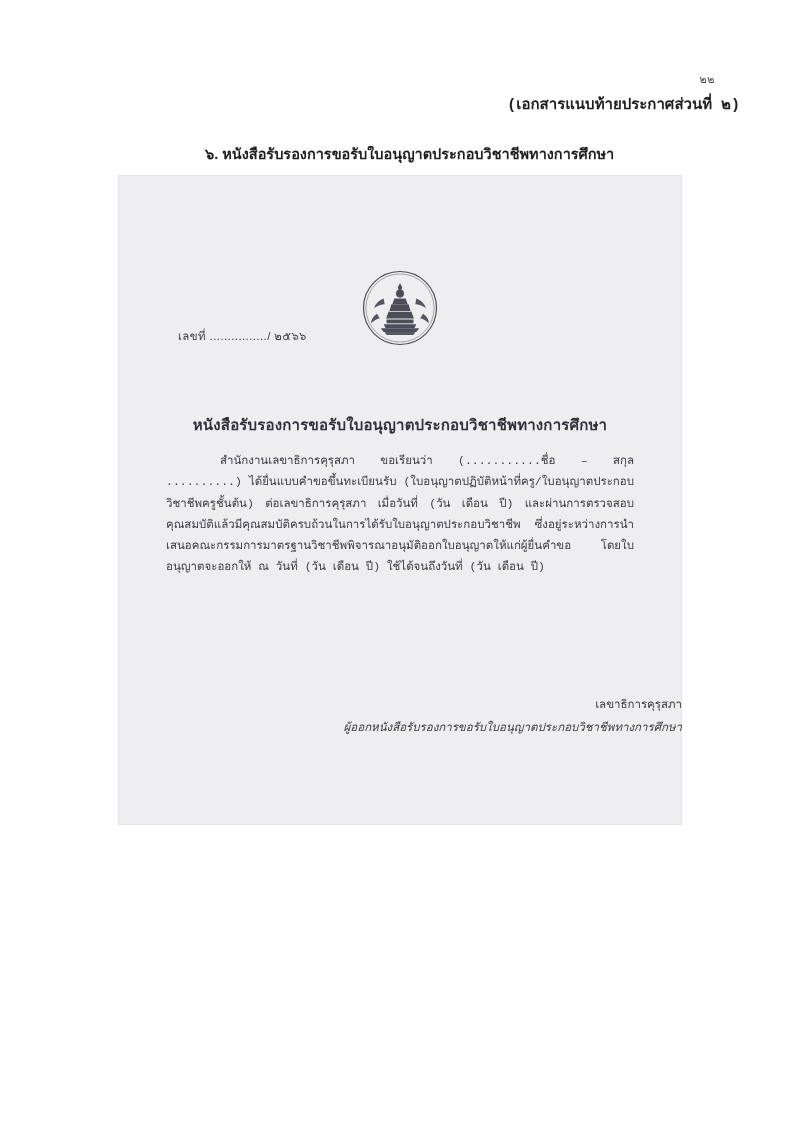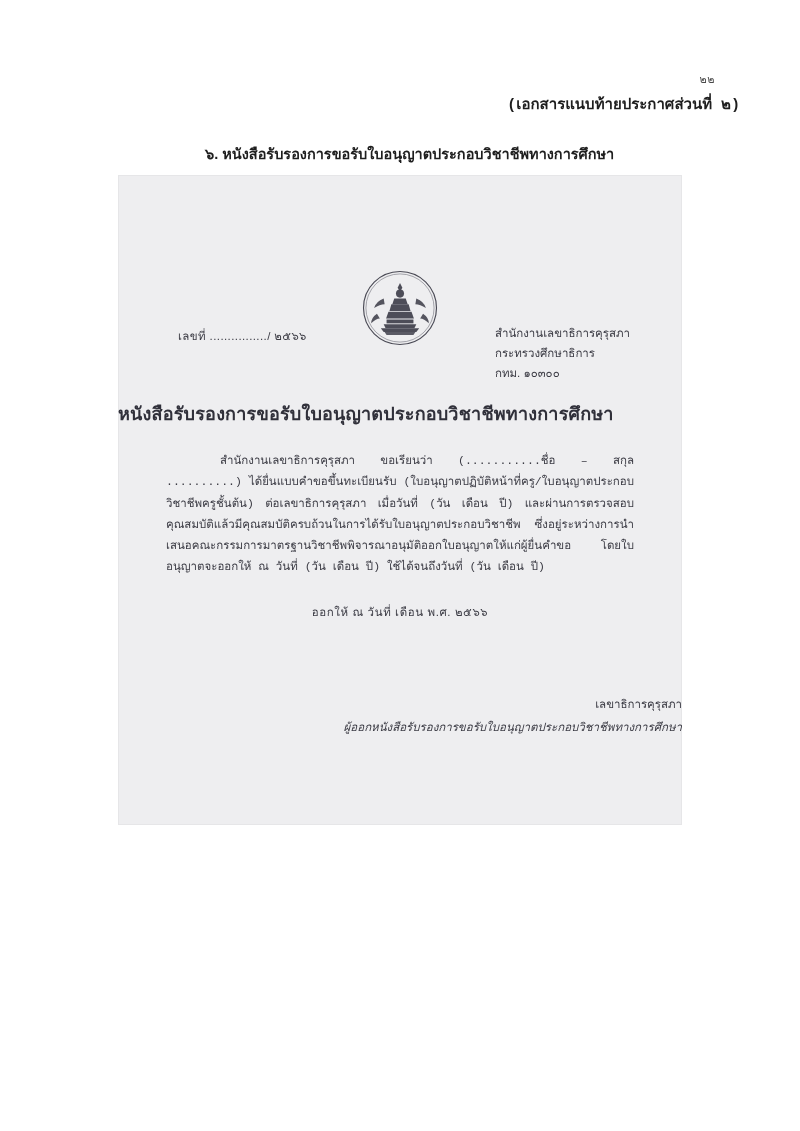--- a/index.html
+++ b/index.html
@@ -97,22 +97,23 @@
     text-align: left;
     font-size: 11.5px;
     line-height: 1.75;
     color: #3b3b44;
   }
 
   .doc-title {
     position: absolute;
     left: 0;
     right: 0;
-    top: 224px;
-    font-size: 18px;
+    top: 238px;
+    text-align: center;
+    font-size: 15px;
     font-weight: bold;
     color: #30303a;
     letter-spacing: 0.2px;
   }
 
   .body-text {
     position: absolute;
     left: 48px;
     right: 48px;
     top: 275px;
@@ -192,33 +193,27 @@
             <path d="M74 56 q6 4 6 10 q-5 -5 -9 -5 z"></path>
           </g>
 
           <path d="M30 71 h40 l-3 4 h-34 z" fill="#4d4d58"></path>
           <path d="M34 75 h32 l-2 3 h-28 z" fill="#5a5a65"></path>
         </svg>
       </div>
 
       <div class="doc-no">เลขที่ ................/ ๒๕๖๖</div>
 
-      <div class="org-block">
-        <div>สำนักงานเลขาธิการคุรุสภา</div>
-        <div>กระทรวงศึกษาธิการ</div>
-        <div>กทม. ๑๐๓๐๐</div>
-      </div>
 
       <div class="doc-title">หนังสือรับรองการขอรับใบอนุญาตประกอบวิชาชีพทางการศึกษา</div>
 
       <div class="body-text">
         <p class="first">สำนักงานเลขาธิการคุรุสภา ขอเรียนว่า (...........ชื่อ – สกุล ..........) ได้ยื่นแบบคำขอขึ้นทะเบียนรับ (ใบอนุญาตปฏิบัติหน้าที่ครู/ใบอนุญาตประกอบวิชาชีพครูชั้นต้น) ต่อเลขาธิการคุรุสภา เมื่อวันที่  (วัน เดือน ปี)   และผ่านการตรวจสอบคุณสมบัติแล้วมีคุณสมบัติครบถ้วนในการได้รับใบอนุญาตประกอบวิชาชีพ ซึ่งอยู่ระหว่างการนำเสนอคณะกรรมการมาตรฐานวิชาชีพพิจารณาอนุมัติออกใบอนุญาตให้แก่ผู้ยื่นคำขอ โดยใบอนุญาตจะออกให้ ณ วันที่ (วัน เดือน ปี) ใช้ได้จนถึงวันที่  (วัน เดือน ปี)</p>
       </div>
 
-      <div class="issue-line">ออกให้ ณ วันที่     เดือน        พ.ศ. ๒๕๖๖</div>
 
       <div class="signature-block">
         <div>เลขาธิการคุรุสภา</div>
         <div class="line2">ผู้ออกหนังสือรับรองการขอรับใบอนุญาตประกอบวิชาชีพทางการศึกษา</div>
       </div>
 
     </div>
   </div>
 </div>
 

